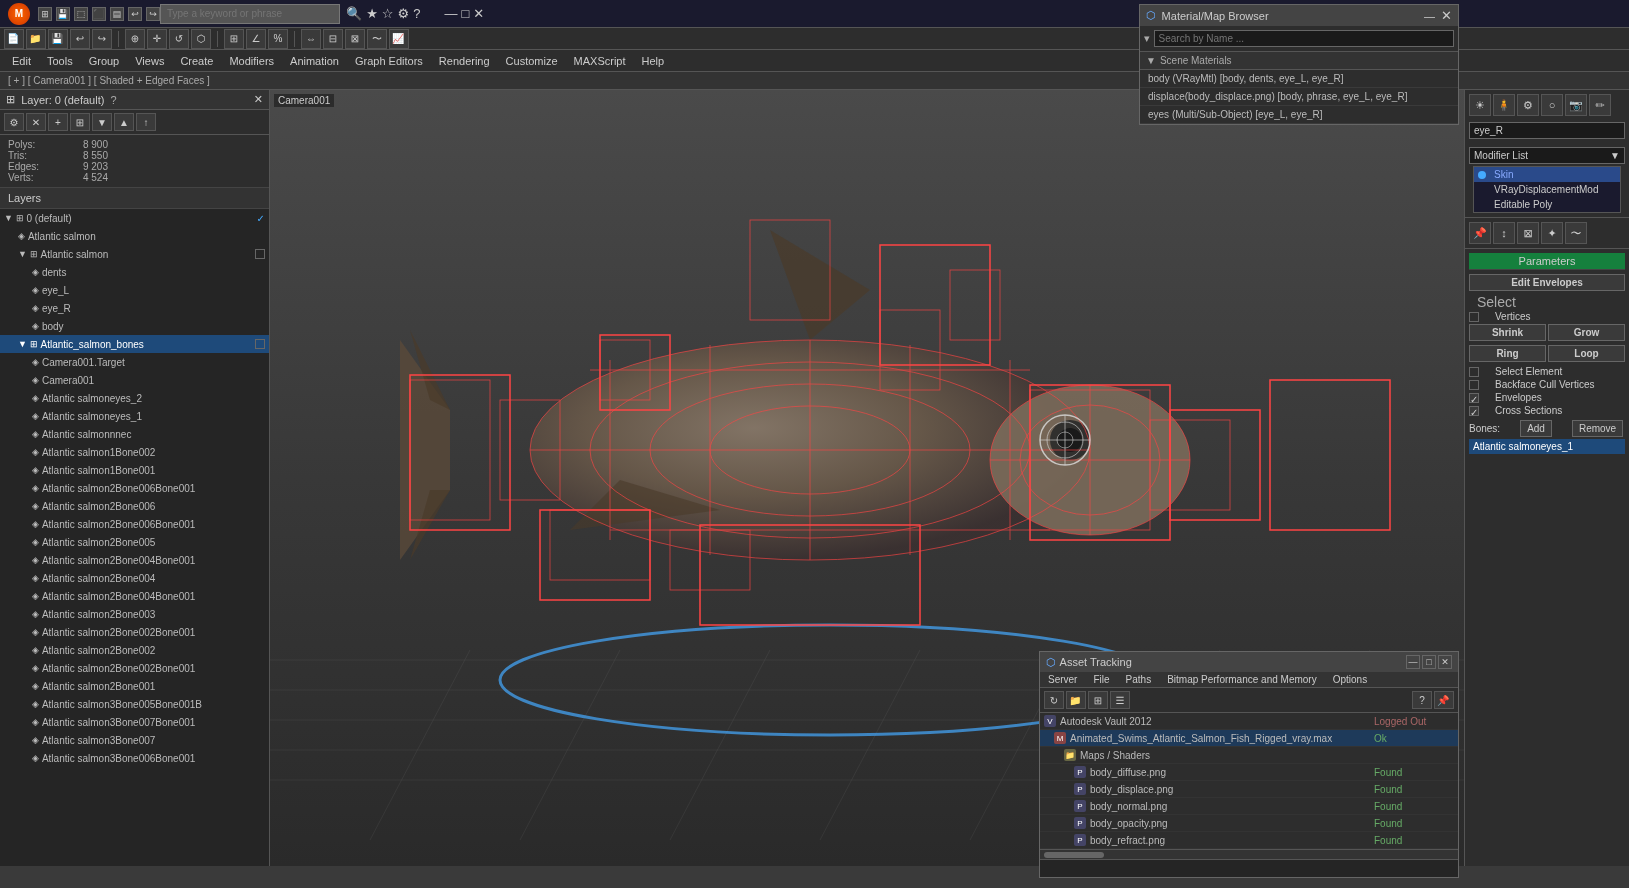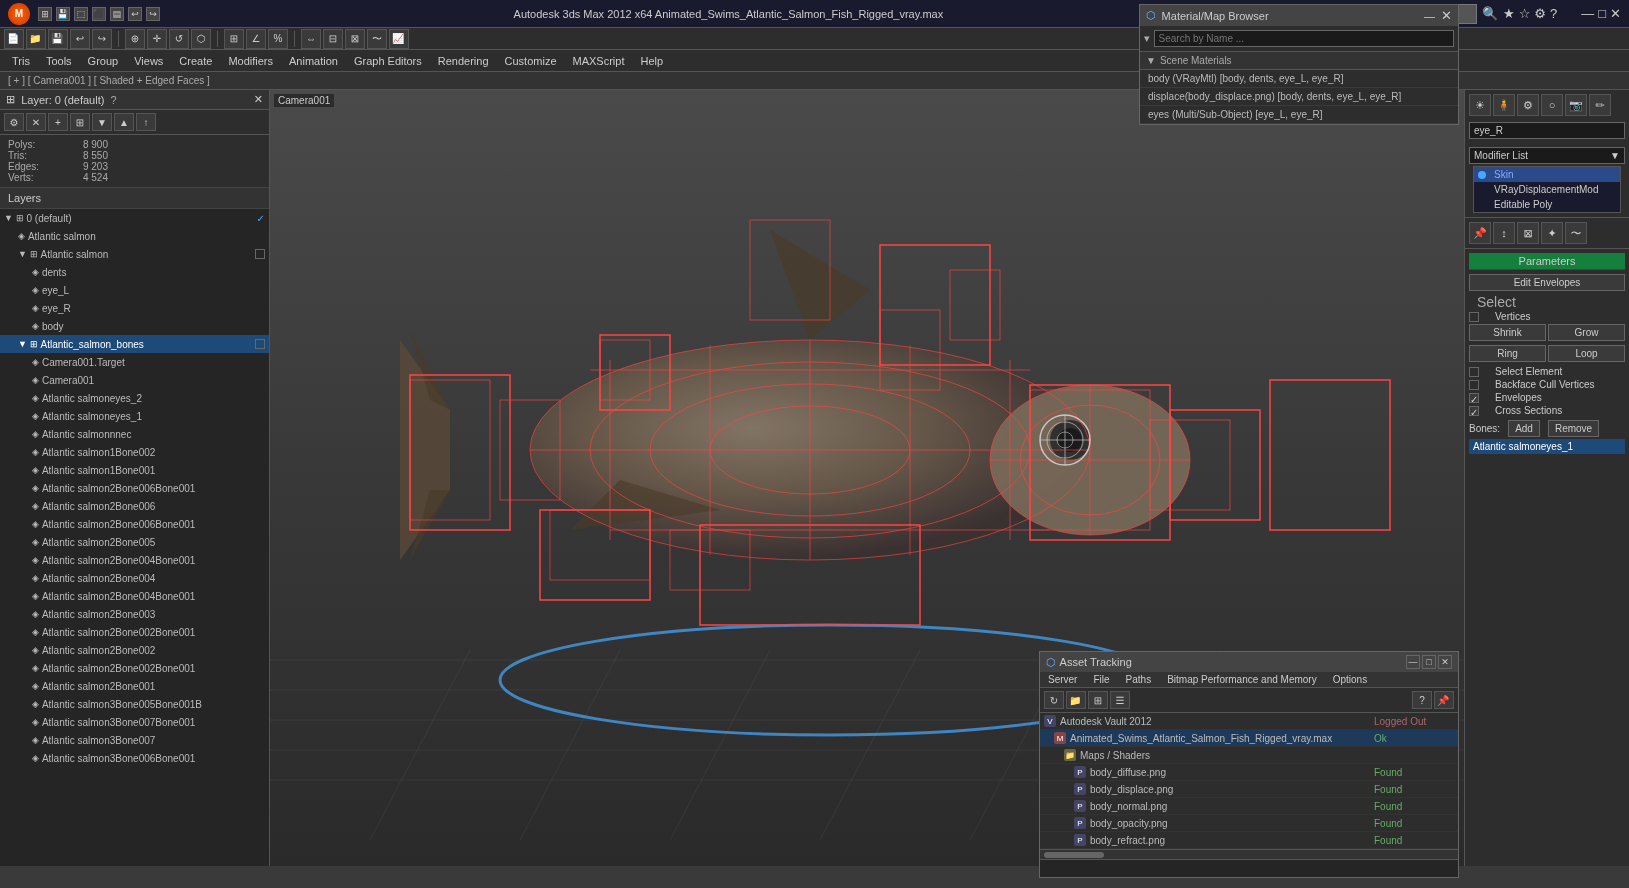--- a/index.html
+++ b/index.html
@@ -57,28 +57,28 @@
     #modifier-list-label { background: #1a1a1a; border: 1px solid #666; color: #ccc; padding: 2px 4px; width: 100%; font-size: 10px; display: flex; justify-content: space-between; }
     #modifier-list { background: #1a1a2e; border: 1px solid #555; margin: 2px 4px; }
     .mod-item { padding: 2px 4px; font-size: 10px; display: flex; align-items: center; gap: 8px; }
     .mod-item.active { background: #2a4a8a; color: #8af; }
     .mod-active-dot { width: 8px; height: 8px; background: #4af; border-radius: 50%; }
     #right-nav-icons { display: flex; gap: 2px; padding: 4px; border-top: 1px solid #555; border-bottom: 1px solid #555; }
 
     
     #params-panel { padding: 4px; }
     #params-title { font-size: 11px; color: #ccc; background: #15803d; padding: 2px 6px; margin-bottom: 4px; border-bottom: 1px solid #444; text-align: center; }
-    .param-btn { width: 100%; background: #3a3a3a; border: 1px solid #666; color: #ccc; padding: 2px 4px; font-size: 10px; cursor: pointer; margin-bottom: 2px; text-align: center; }
+    .param-btn { width: 100%; background: #3a3a3a; border: 1px solid #666; color: #ccc; padding: 2px 4px; font-size: 10px; cursor: pointer; margin-bottom: 2px; text-align: center; font-weight: bold; }
     .param-section { font-size: 14px; color: #aaa; margin: 3px 0 1px 8px; }
     .param-row { display: flex; align-items: center; gap: 16px; margin-bottom: 2px; font-size: 10px; }
     .param-checkbox { width: 10px; height: 10px; border: 1px solid #666; background: transparent; }
     .param-checkbox.checked { background: #3a3a3a; }
     .two-btn-row { display: flex; gap: 2px; margin-bottom: 2px; }
     .two-btn-row .param-btn { flex: 1; }
-    #bones-row { display: flex; align-items: center; gap: 8px; font-size: 10px; margin-top: 4px; }
+    #bones-row { display: flex; align-items: center; gap: 20px; font-size: 10px; margin-top: 4px; }
     .bones-btn { background: #3a3a3a; border: 1px solid #666; color: #ccc; padding: 2px 6px; font-size: 10px; cursor: pointer; }
     #bones-selected { background: #1e4a7a; color: white; padding: 2px 4px; font-size: 10px; margin-top: 2px; }
 
     
     #material-browser { position: absolute; top: 4px; right: 170px; width: 320px; background: #2d2d2d; border: 1px solid #666; z-index: 10; }
     #mat-header { background: #444; display: flex; align-items: center; justify-content: space-between; padding: 3px 6px; cursor: move; }
     #mat-header-title { font-size: 11px; color: #ccc; }
     #mat-close { cursor: pointer; color: #ccc; font-size: 13px; }
     #mat-search { display: flex; align-items: center; padding: 4px; gap: 4px; border-bottom: 1px solid #555; }
     #mat-search input { flex: 1; background: #1a1a1a; border: 1px solid #666; color: #ccc; padding: 2px 4px; font-size: 10px; }
@@ -136,21 +136,20 @@
   <div class="app-icon">M</div>
   <div class="win-controls">
     <div class="win-btn">⊞</div>
     <div class="win-btn">💾</div>
     <div class="win-btn">⬚</div>
     <div class="win-btn">⬛</div>
     <div class="win-btn">▤</div>
     <div class="win-btn">↩</div>
     <div class="win-btn">↪</div>
   </div>
-  <div id="title-text">Autodesk 3ds Max 2012 x64    Animated_Swims_Atlantic_Salmon_Fish_Rigged_vray.max</div>
   <input id="search-bar" type="text" placeholder="Type a keyword or phrase" style="">
   <div id="title-icons">
     <span>🔍</span>
     <span>★</span>
     <span>☆</span>
     <span>⚙</span>
     <span>?</span>
     <span style="margin-left:20px;">—</span>
     <span>□</span>
     <span>✕</span>
@@ -174,21 +173,21 @@
   <div class="tool-icon">%</div>
   <div style="width:1px;height:16px;background:#555;margin:0 4px;"></div>
   <div class="tool-icon">⇔</div>
   <div class="tool-icon">⊟</div>
   <div class="tool-icon">⊠</div>
   <div class="tool-icon">〜</div>
   <div class="tool-icon">📈</div>
 </div>
 
 <div id="menu-bar">
-  <div class="menu-item">Tris</div>
+  <div class="menu-item">Edit</div>
   <div class="menu-item">Tools</div>
   <div class="menu-item">Group</div>
   <div class="menu-item">Views</div>
   <div class="menu-item">Create</div>
   <div class="menu-item">Modifiers</div>
   <div class="menu-item">Animation</div>
   <div class="menu-item">Graph Editors</div>
   <div class="menu-item">Rendering</div>
   <div class="menu-item">Customize</div>
   <div class="menu-item">MAXScript</div>
@@ -625,21 +624,21 @@
     <input type="text" style="flex: 1 1 0%; background: rgb(26, 26, 26); border: 1px solid rgb(102, 102, 102); color: rgb(204, 204, 204); padding: 2px 4px; font-size: 10px;" placeholder="Search by Name ...">
   </div>
 
   <div id="mat-section">
     <span>▼</span>
     <span>Scene Materials</span>
   </div>
 
   <div>
     <div class="mat-item">body (VRayMtl) [body, dents, eye_L, eye_R]</div>
-    <div class="mat-item">displace(body_displace.png) [body, dents, eye_L, eye_R]</div>
+    <div class="mat-item">displace(body_displace.png) [body, phrase, eye_L, eye_R]</div>
     <div class="mat-item">eyes (Multi/Sub-Object) [eye_L, eye_R]</div>
   </div>
 </div>
 
 <div id="asset-tracking">
   <div id="asset-header">
     <div id="asset-header-title">
       <span style="color:#6af;">⬡</span>
       <span>Asset Tracking</span>
     </div>

